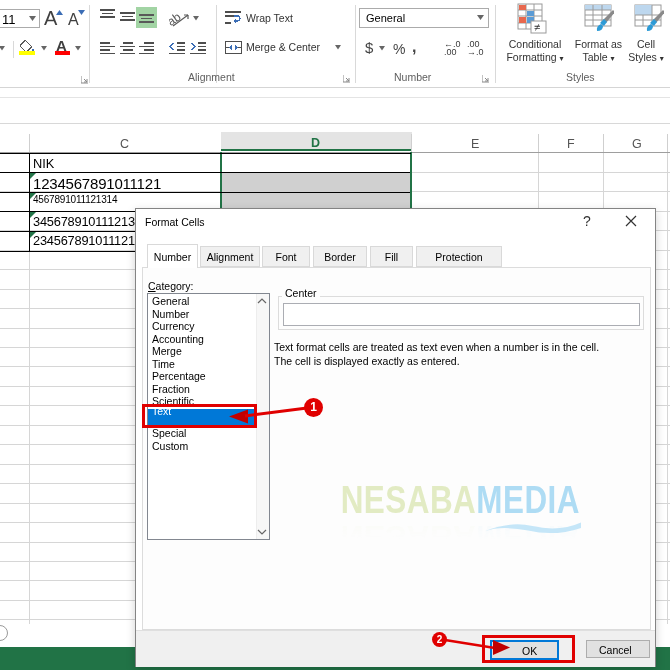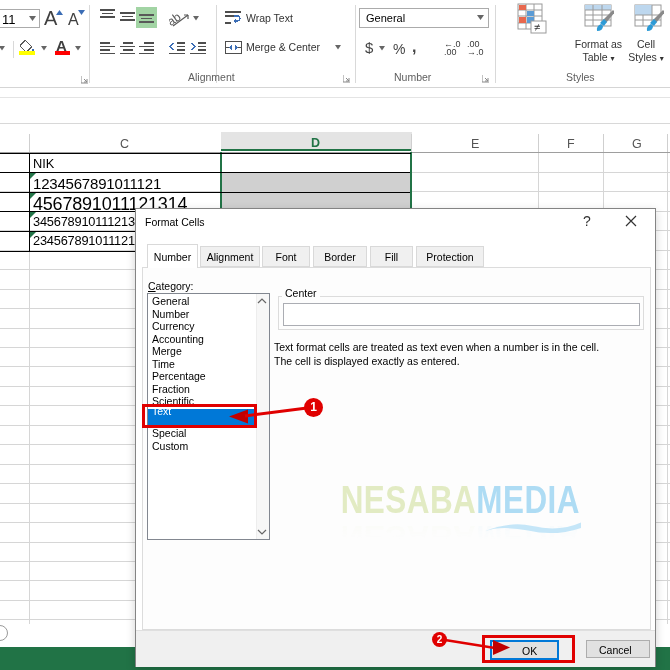--- a/index.html
+++ b/index.html
@@ -196,20 +196,21 @@
     <line x1="1" y1="7" x2="25" y2="7" stroke="#9a9a9a"></line>
       <line x1="1" y1="13" x2="25" y2="13" stroke="#9a9a9a"></line>
       <line x1="1" y1="20" x2="25" y2="20" stroke="#9a9a9a"></line>
     <rect x="2" y="2" width="7" height="5" fill="#e8684e"></rect>
       <rect x="2" y="14" width="7" height="6" fill="#e8684e"></rect>
     <rect x="10" y="8" width="7" height="5" fill="#5b9bd5"></rect>
       <rect x="10" y="14" width="7" height="6" fill="#5b9bd5"></rect>
     <rect x="14" y="18" width="15" height="12" fill="#fff" stroke="#9a9a9a"></rect>
     <text x="17" y="28" font-size="11" fill="#333" font-family="Liberation Sans">≠</text>
   </svg>
+  <div class="abs" style="left:500px;top:38px;width:70px;text-align:center;font-size:10.5px;color:#333;white-space:nowrap;line-height:13px;">Conditional<br>Formatting&nbsp;<span style="font-size:8px;">▾</span></div>
 
   <svg class="abs" width="30" height="28" style="left:584px;top:4px;" viewBox="0 0 30 28">
     <rect x="1" y="1" width="26" height="21" fill="#fff" stroke="#9a9a9a"></rect>
     <rect x="1" y="1" width="26" height="5" fill="#bdd7ee"></rect>
     <line x1="1" y1="6" x2="27" y2="6" stroke="#9a9a9a"></line>
       <line x1="1" y1="11" x2="27" y2="11" stroke="#9a9a9a"></line>
       <line x1="1" y1="16" x2="27" y2="16" stroke="#9a9a9a"></line>
     <line x1="9" y1="1" x2="9" y2="22" stroke="#9a9a9a"></line>
       <line x1="18" y1="1" x2="18" y2="22" stroke="#9a9a9a"></line>
     <path d="M29 6 L31 8 L22 19 L19 16 Z" fill="#8a8a8a"></path>
@@ -297,21 +298,21 @@
 <div class="abs" style="left:0;top:153px;width:411px;height:1px;background:#000;"></div>
 <div class="abs" style="left:0;top:172px;width:410px;height:1px;background:#000;"></div>
 <div class="abs" style="left:0;top:192px;width:410px;height:1px;background:#000;"></div>
 <div class="abs" style="left:0;top:211px;width:221px;height:1px;background:#000;"></div>
 <div class="abs" style="left:0;top:231px;width:136px;height:1px;background:#000;"></div>
 <div class="abs" style="left:0;top:251px;width:136px;height:1px;background:#000;"></div>
 <div class="abs" style="left:29px;top:153px;width:1px;height:98px;background:#000;"></div>
 
 <div class="abs" style="left:33px;top:156px;font-size:12.8px;color:#000;">NIK</div>
 <div class="abs" style="left:33px;top:175px;font-size:15px;letter-spacing:-0.2px;color:#000;">1234567891011121</div>
-<div class="abs" style="left:33px;top:194px;font-size:18px;letter-spacing:-0.2px;color:#000;">4567891011121314</div>
+<div class="abs" style="left:33px;top:194px;font-size:10px;letter-spacing:-0.2px;color:#000;">4567891011121314</div>
 <div class="abs" style="left:33px;top:214px;font-size:12.8px;letter-spacing:-0.2px;color:#000;white-space:nowrap;">3456789101112131</div>
 <div class="abs" style="left:33px;top:233px;font-size:12.8px;letter-spacing:-0.2px;color:#000;white-space:nowrap;">2345678910111213</div>
 
 <svg class="abs" width="6" height="6" style="left:30px;top:173px;">
     <path d="M0 0 L6 0 L0 6 Z" fill="#217346"></path>
   </svg>
 <svg class="abs" width="6" height="6" style="left:30px;top:193px;">
     <path d="M0 0 L6 0 L0 6 Z" fill="#217346"></path>
   </svg>
 <svg class="abs" width="6" height="6" style="left:30px;top:212px;">
@@ -333,21 +334,21 @@
       <path d="M1 1 L11 11 M11 1 L1 11" stroke="#333" stroke-width="1.2"></path>
     </svg>
 
   <div class="abs" style="left:6px;top:58px;width:509px;height:363px;background:#fdfdfd;border:1px solid #dcdcdc;"></div>
 
   <div class="tab sel" style="left:11px;width:51px;">Number</div>
   <div class="tab" style="left:64px;width:60px;">Alignment</div>
   <div class="tab" style="left:126px;width:48px;">Font</div>
   <div class="tab" style="left:177px;width:54px;">Border</div>
   <div class="tab" style="left:234px;width:43px;">Fill</div>
-  <div class="tab" style="left:280px;width:68px;">Protection</div>
+  <div class="tab" style="left:280px;width:86px;">Protection</div>
 
   <div class="abs" style="left:12px;top:71px;font-size:10.5px;color:#000;"><span style="text-decoration:underline;">C</span>ategory:</div>
   <div class="abs" style="left:11px;top:84px;width:123px;height:247px;background:#fff;border:1px solid #828790;">
 
     <div class="abs" style="left:108px;top:0;width:13px;height:245px;background:#f7f7f7;border-left:1px solid #ededed;"></div>
     <svg class="abs" width="10" height="6" style="left:109px;top:4px;">
         <path d="M1 5 L5 1 L9 5" fill="none" stroke="#666" stroke-width="1.2"></path>
       </svg>
     <svg class="abs" width="10" height="6" style="left:109px;top:235px;">
         <path d="M1 1 L5 5 L9 1" fill="none" stroke="#666" stroke-width="1.2"></path>

